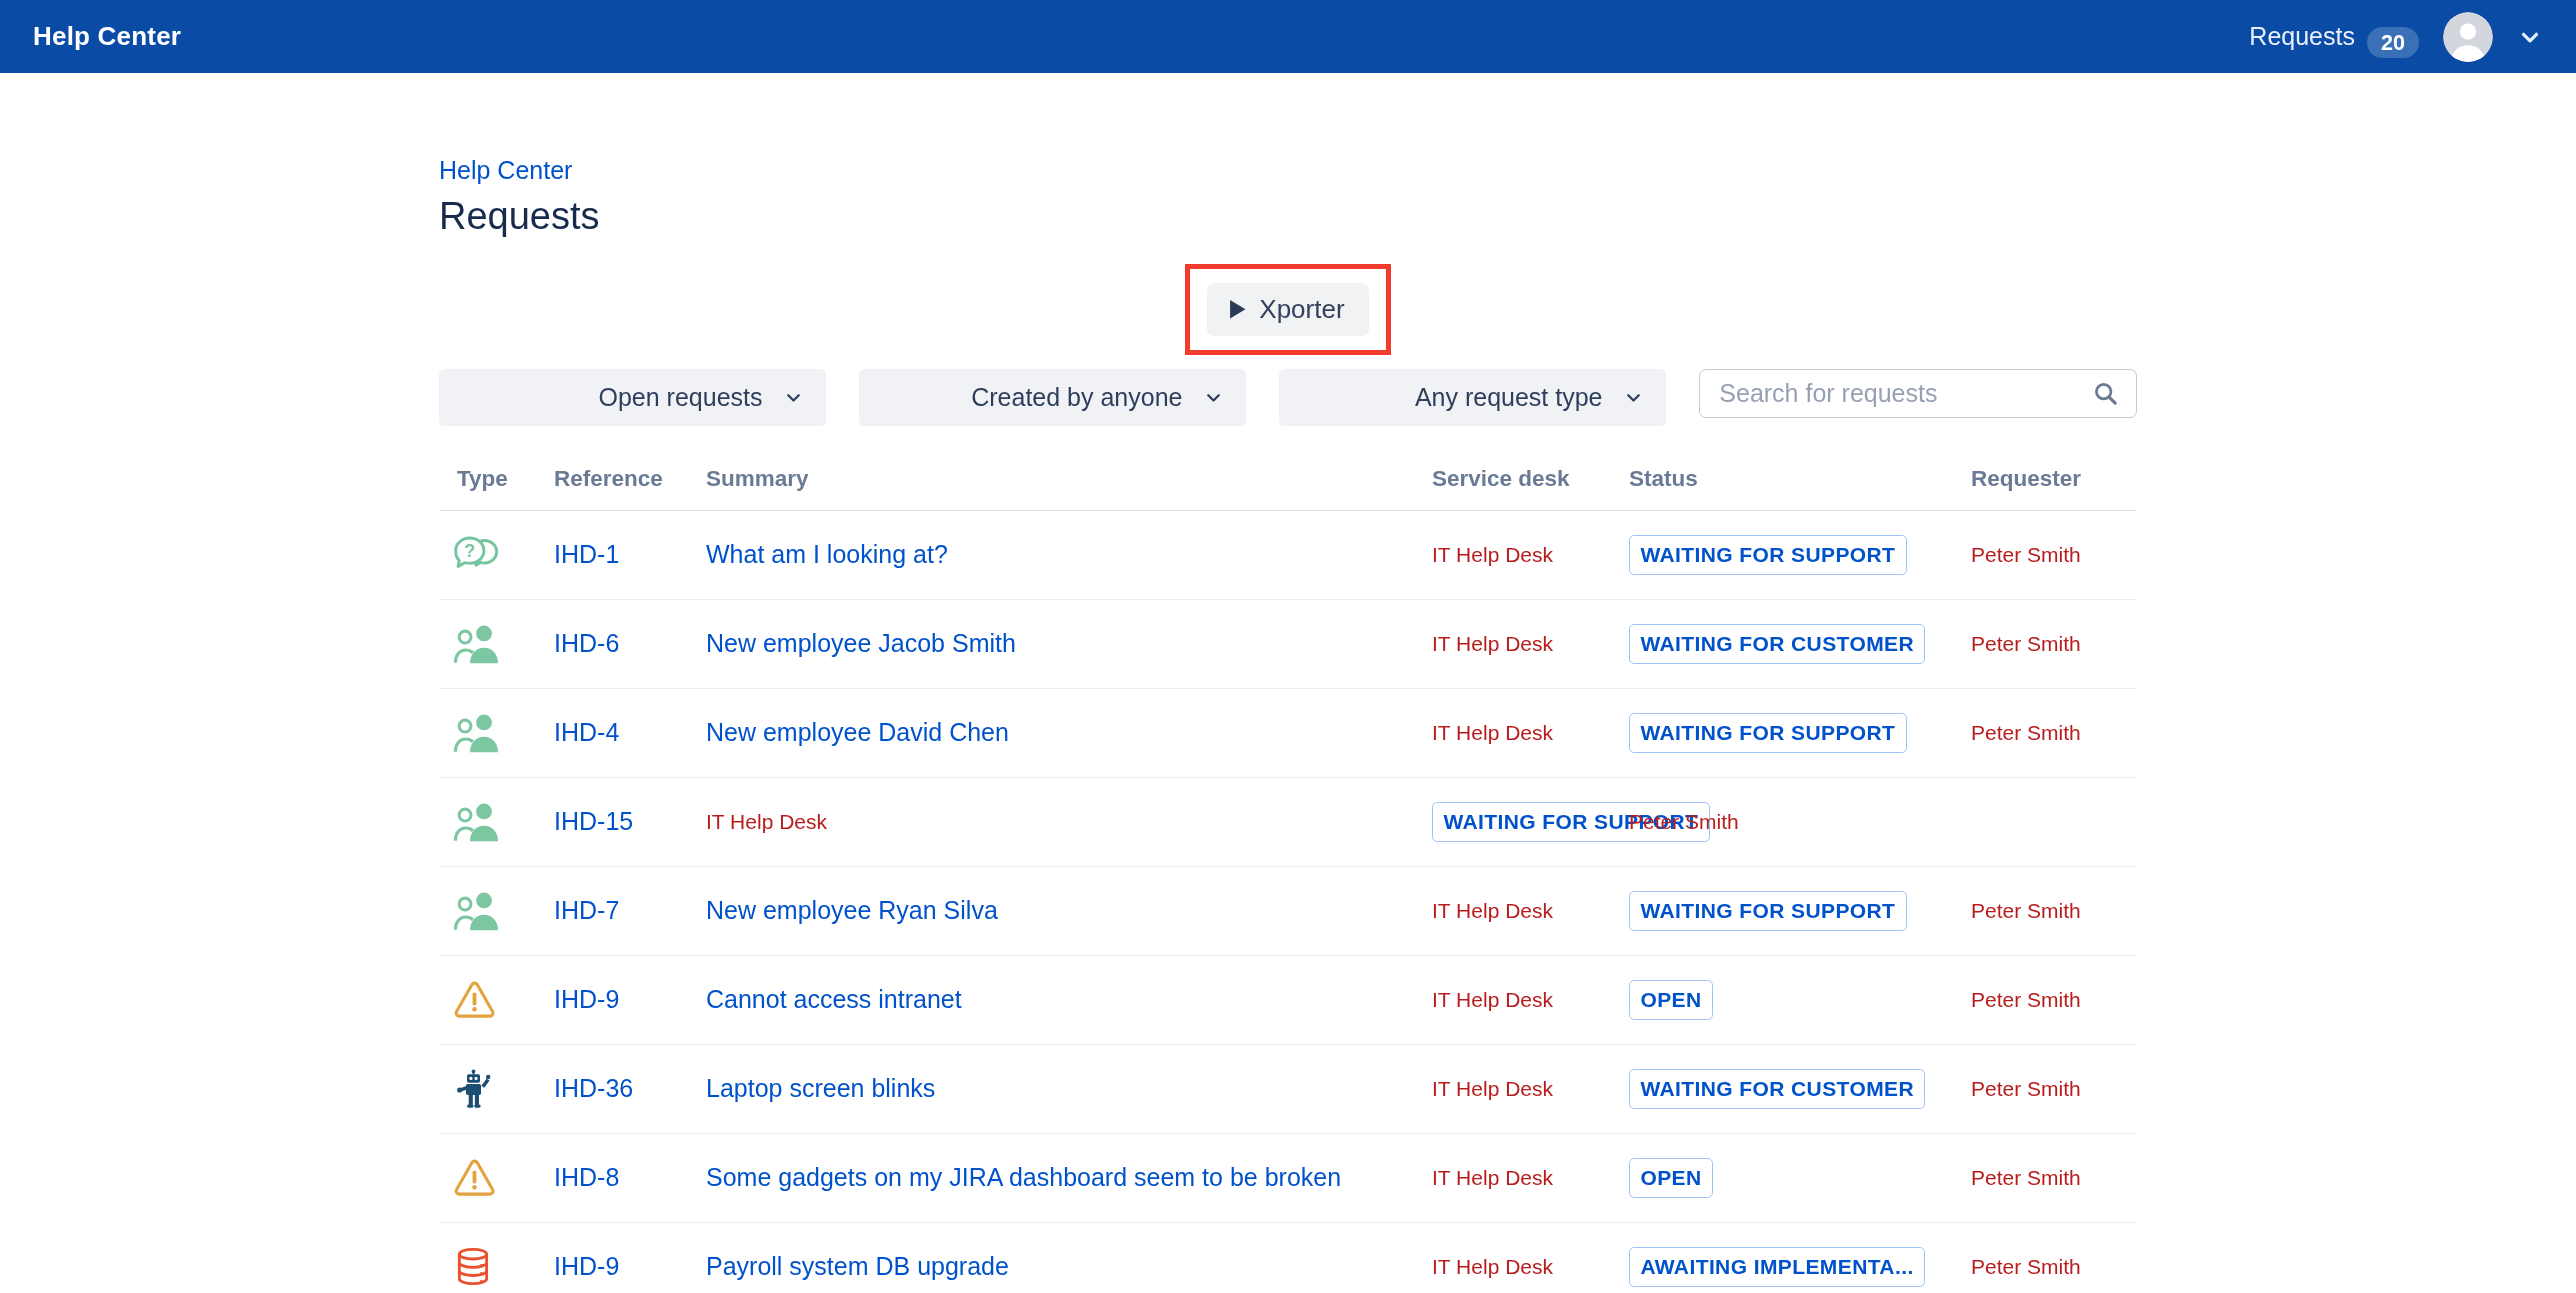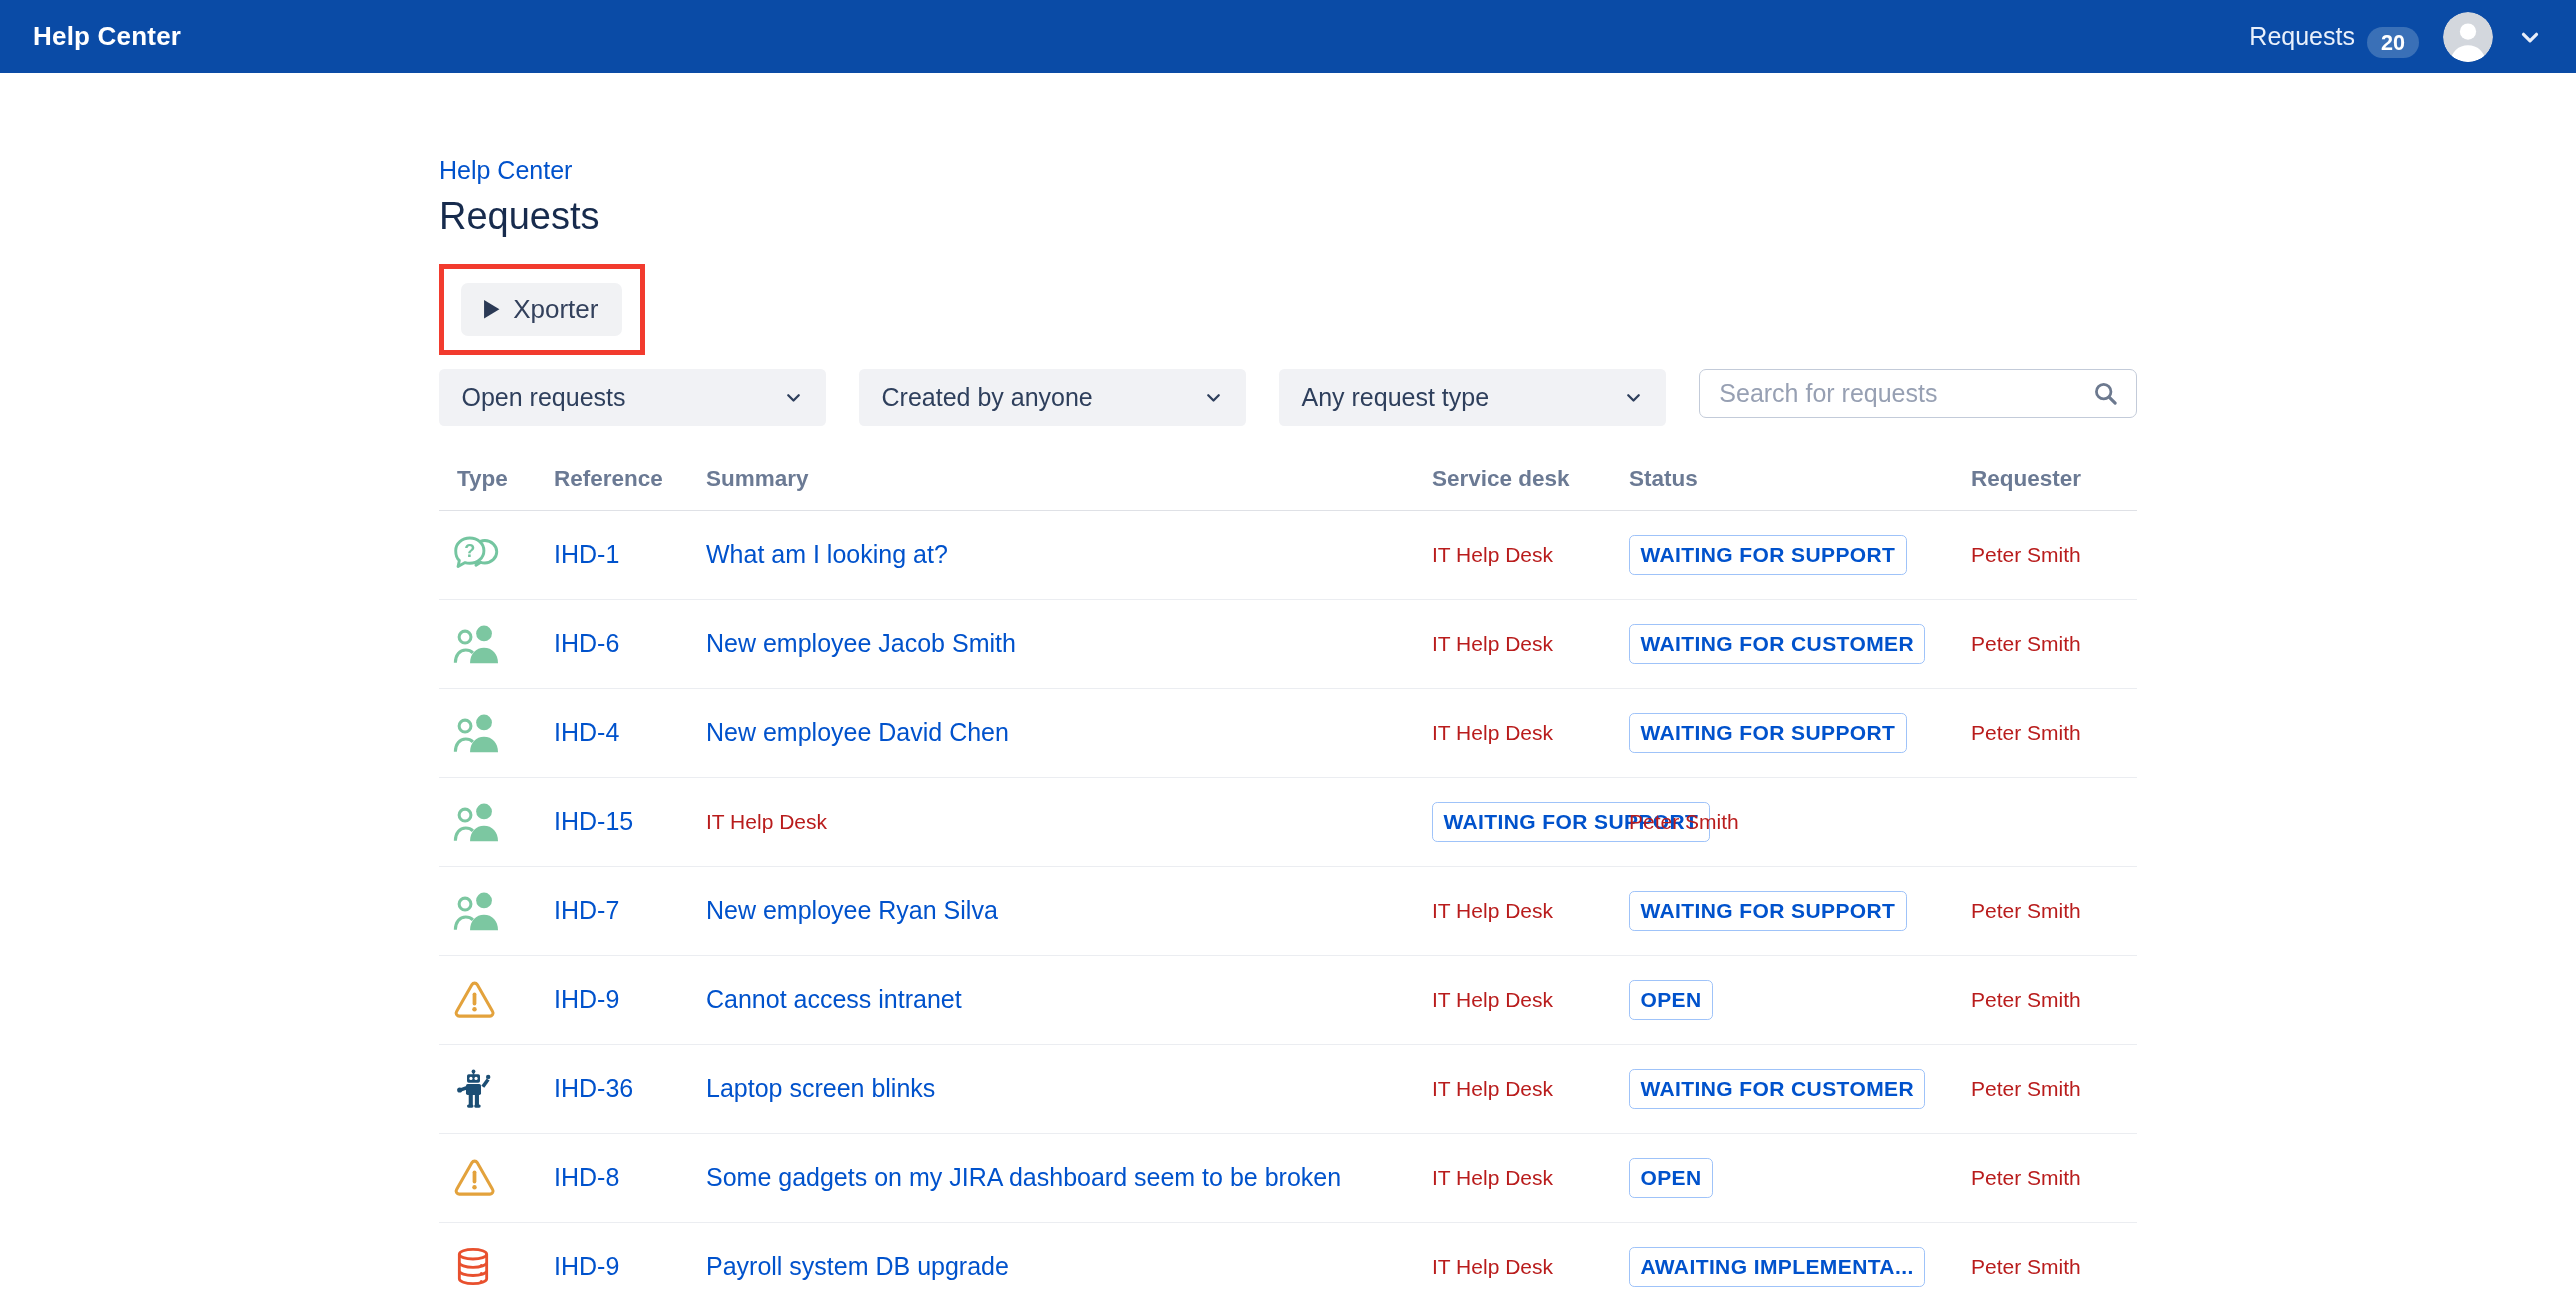--- a/index.html
+++ b/index.html
@@ -28,37 +28,37 @@
   .chev-top { width:26px; height:26px; cursor:pointer; }
 
   
   .container { width: 1698px; margin: 0 auto; }
   .breadcrumb {
     display:inline-block; margin-top: 83px;
     color:#0052CC; font-size:25px; cursor:pointer; text-decoration:none;
   }
   .page-title { margin-top: 10.4px; font-size:38px; font-weight:500; color:#172B4D; }
 
-  .xporter-row { display:flex; justify-content:flex-start; margin-top: 1.7px; }
+  .xporter-row { display:flex; justify-content:center; margin-top: 1.7px; }
   .xporter-annotation {
     border: 5.2px solid #F23B2E; padding: 14px 17.3px; background:transparent;
   }
   .xporter-button {
     display:flex; align-items:center; gap:10.4px;
     background:#F1F2F4; border:none; border-radius:7px;
     padding: 11.2px 24px 11.2px 19px; cursor:pointer;
     font-size:26px; color:#33415C; font-family:"Liberation Sans",sans-serif;
   }
   .play-icon { width:22.5px; height:22.5px; }
 
   
   .filters { display:flex; gap:33px; margin-top: 14px; }
   .dropdown {
     width:387px; height:57px; background:#F1F2F5; border-radius:5.2px;
-    display:flex; align-items:center; justify-content:space-between;
+    display:flex; align-items:center; justify-content:flex-end;
     padding:0 22.5px; cursor:pointer;gap:20px;
   }
   .dropdown-label { font-size:25px; color:#2E3F5C; }
   .chev-dd { width:21px; height:21px; }
   .searchbox {
     flex:1; height:49px; border:1.7px solid #C3CBD9; border-radius:7px;
     display:flex; align-items:center; padding:0 15.6px 0 17.3px; background:#fff;
   }
   .searchbox input {
     flex:1; border:none; outline:none; font-size:25px; color:#172B4D;

